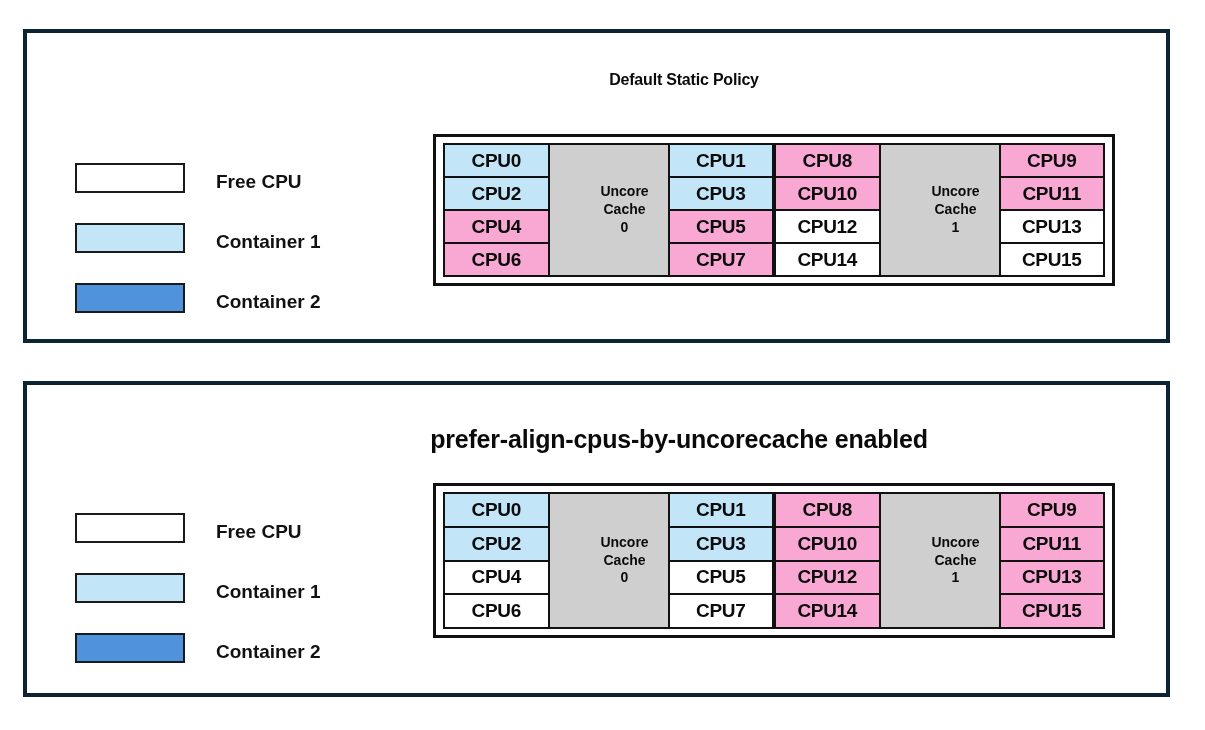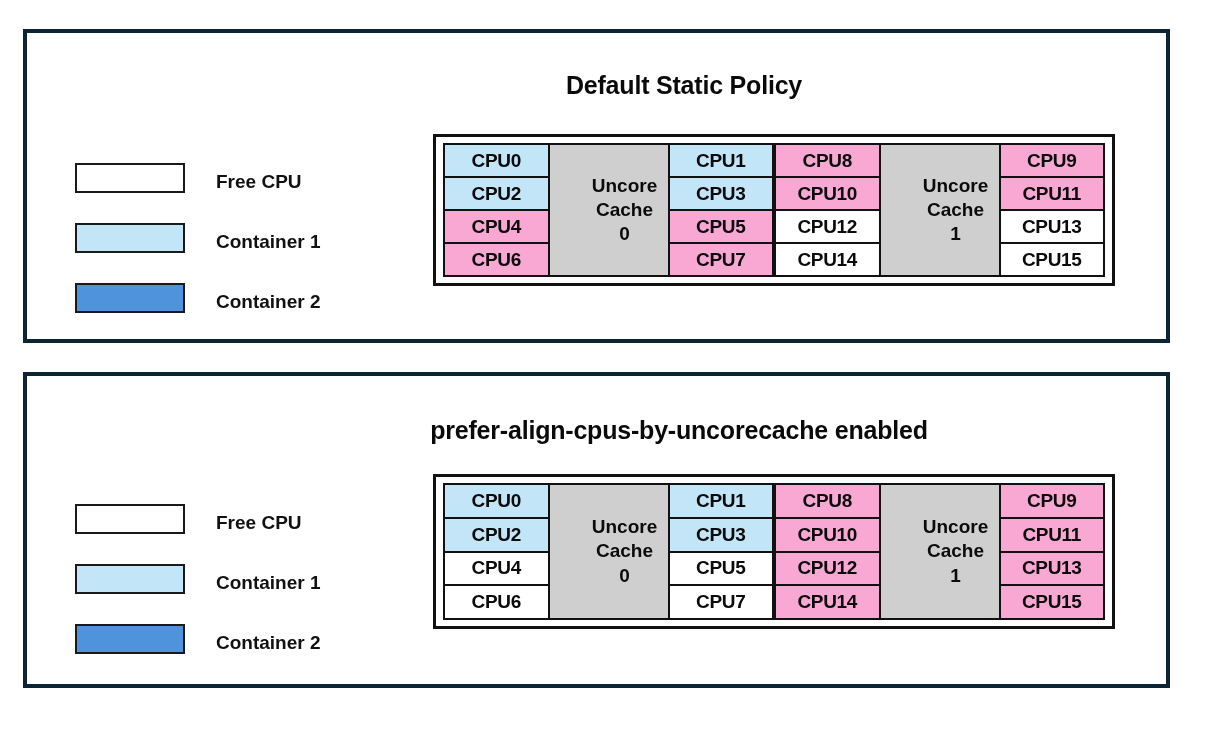--- a/index.html
+++ b/index.html
@@ -19,35 +19,35 @@
 
   .panel {
     position: absolute;
     left: 23px;
     width: 1147px;
     border: 4px solid #0b2534;
     background: #ffffff;
     box-sizing: border-box;
   }
   #panel-default  { top: 29px;  height: 314px; }
-  #panel-enabled  { top: 372px; height: 316px; }
+  #panel-enabled  { top: 381px; height: 316px; }
 
   .panel-title {
     position: absolute;
     left: 0;
     right: 0;
     text-align: center;
     font-weight: bold;
     color: #0a0a0a;
     letter-spacing: -0.2px;
   }
   #panel-default .panel-title {
     top: 38px;
     padding-left: 175px;
-    font-size: 25px;
+    font-size: 16px;
   }
   #panel-enabled .panel-title {
     top: 40px;
     padding-left: 165px;
     font-size: 25px;
   }
 
   
   .legend {
     position: absolute;
@@ -121,21 +121,21 @@
   .cache-block {
     flex: 0 0 122px;
     background: #cfcfcf;
     border-left: 2px solid #111111;
     border-right: 2px solid #111111;
     box-sizing: border-box;
     display: flex;
     flex-direction: column;
     align-items: center;
     justify-content: center;
-    font-size: 19px;
+    font-size: 14px;
     font-weight: bold;
     color: #0b0b0b;
     line-height: 1.28;
     text-align: center;
     padding-left: 32px;
   }
 </style>
 </head>
 <body>
 

